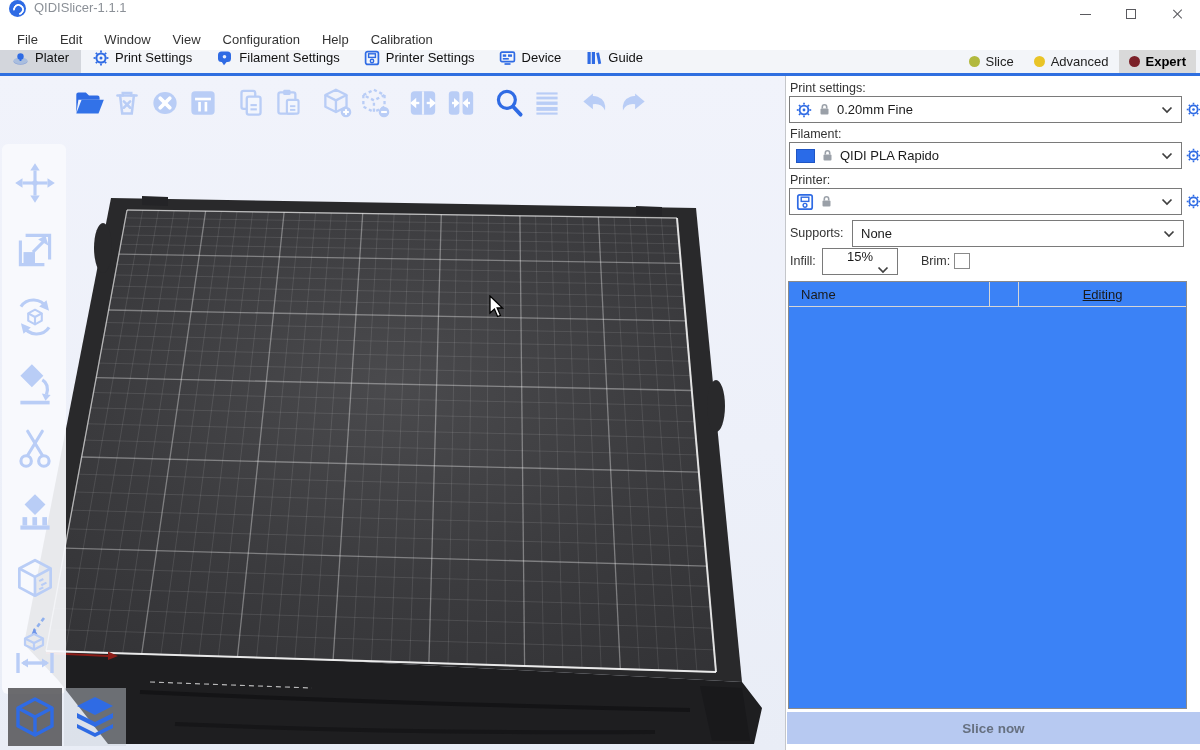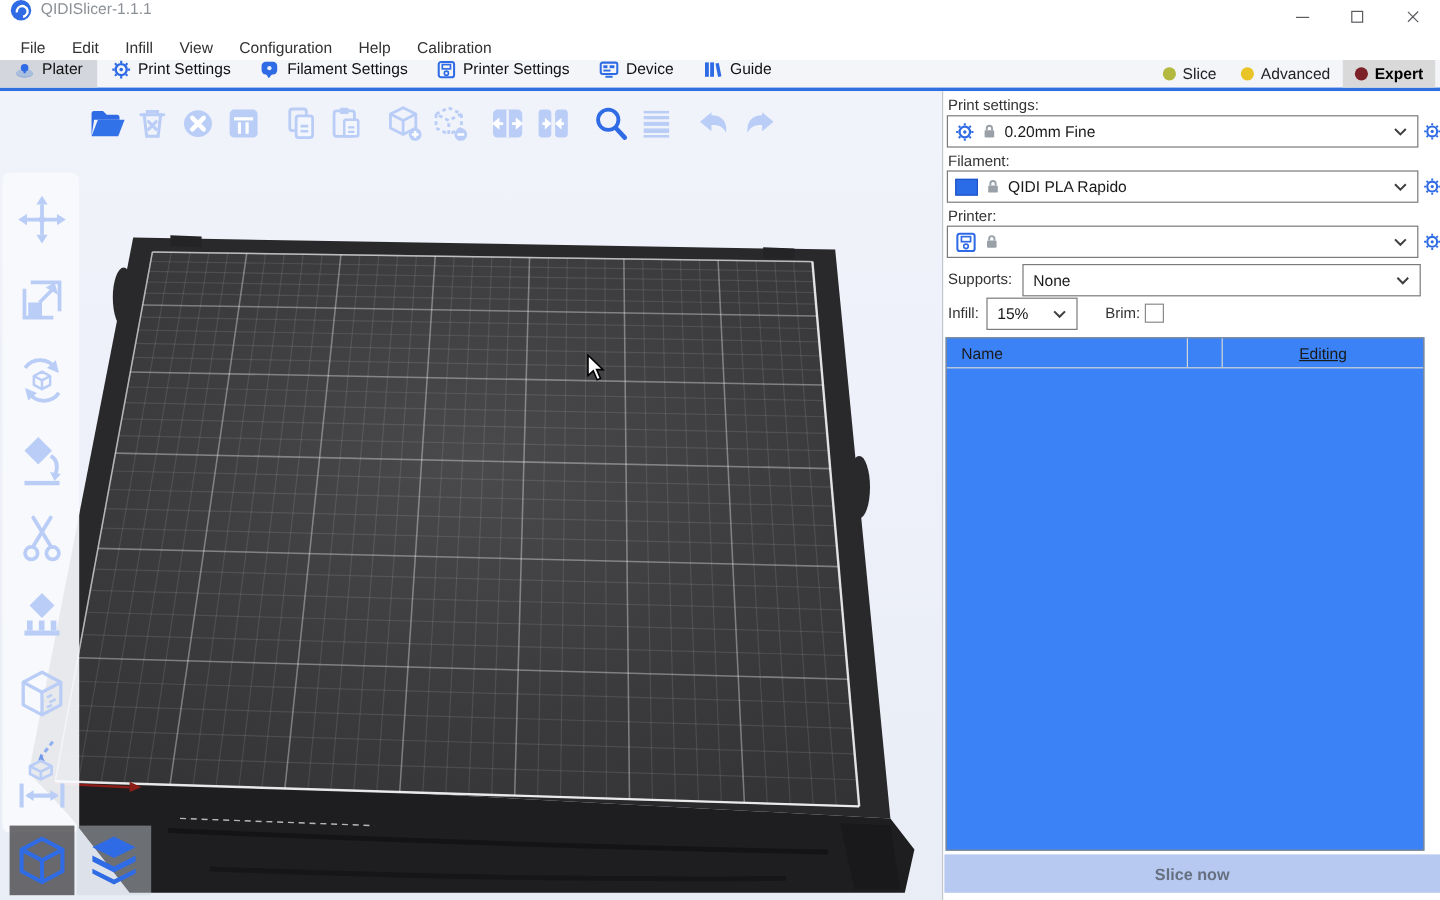--- a/index.html
+++ b/index.html
@@ -71,21 +71,21 @@
   .combo { position:absolute; left:3px; width:393px; height:27px; border:1px solid #7a7a7a;
     background:#fff; display:flex; align-items:center; padding:0 8px 0 6px; gap:6px; }
   .combo-text { font-size:13px; color:#1a1a1a; white-space:nowrap; overflow:hidden; flex:1; }
   .combo .chev { margin-left:auto; flex:0 0 auto; }
   .gear-out { position:absolute; left:400px; width:15px; height:15px; }
   .swatch { width:19px; height:14px; background:#2a6be8; border:1px solid #1f55c4; flex:0 0 auto; }
 
   .supports-combo { position:absolute; left:66px; top:144px; width:332px; height:27px;
     border:1px solid #7a7a7a; display:flex; align-items:center; padding:0 8px; }
   .infill-combo { position:absolute; left:36px; top:172px; width:76px; height:27px;
-    border:1px solid #7a7a7a; display:flex; align-items:center; padding:0 8px; }
+    border:1px solid #7a7a7a; display:flex; align-items:center; padding:0 8px;flex-direction:column; }
   .brim-box { position:absolute; left:168px; top:177px; width:16px; height:16px;
     border:1px solid #8a8a8a; background:#fff; }
 
   .objlist { position:absolute; left:2px; top:205px; width:399px; height:428px;
     border:1px solid #8a8a8a; background:#3b82f6; }
   .objlist-header { display:flex; height:25px; border-bottom:1px solid #d6d6d6;
     font-size:13px; color:#1a1a1a; align-items:center; }
   .col-name { width:201px; padding-left:12px; border-right:1px solid #d6d6d6; height:100%;
     display:flex; align-items:center; }
   .col-mid { width:29px; border-right:1px solid #d6d6d6; height:100%; }
@@ -112,21 +112,21 @@
         </div>
       <div class="win-btn">
           <div class="glyph-close"></div>
         </div>
     </div>
   </div>
 
   <div class="menubar">
     <div class="menu-item">File</div>
     <div class="menu-item">Edit</div>
-    <div class="menu-item">Infill</div>
+    <div class="menu-item">Window</div>
     <div class="menu-item">View</div>
     <div class="menu-item">Configuration</div>
     <div class="menu-item">Help</div>
     <div class="menu-item">Calibration</div>
   </div>
 
   <div class="tabbar">
     <div class="tab active">
       <svg width="17" height="16" viewBox="0 0 17 16">
         <ellipse cx="8.5" cy="11.5" rx="7" ry="3.2" fill="#8ea6d8"></ellipse>

